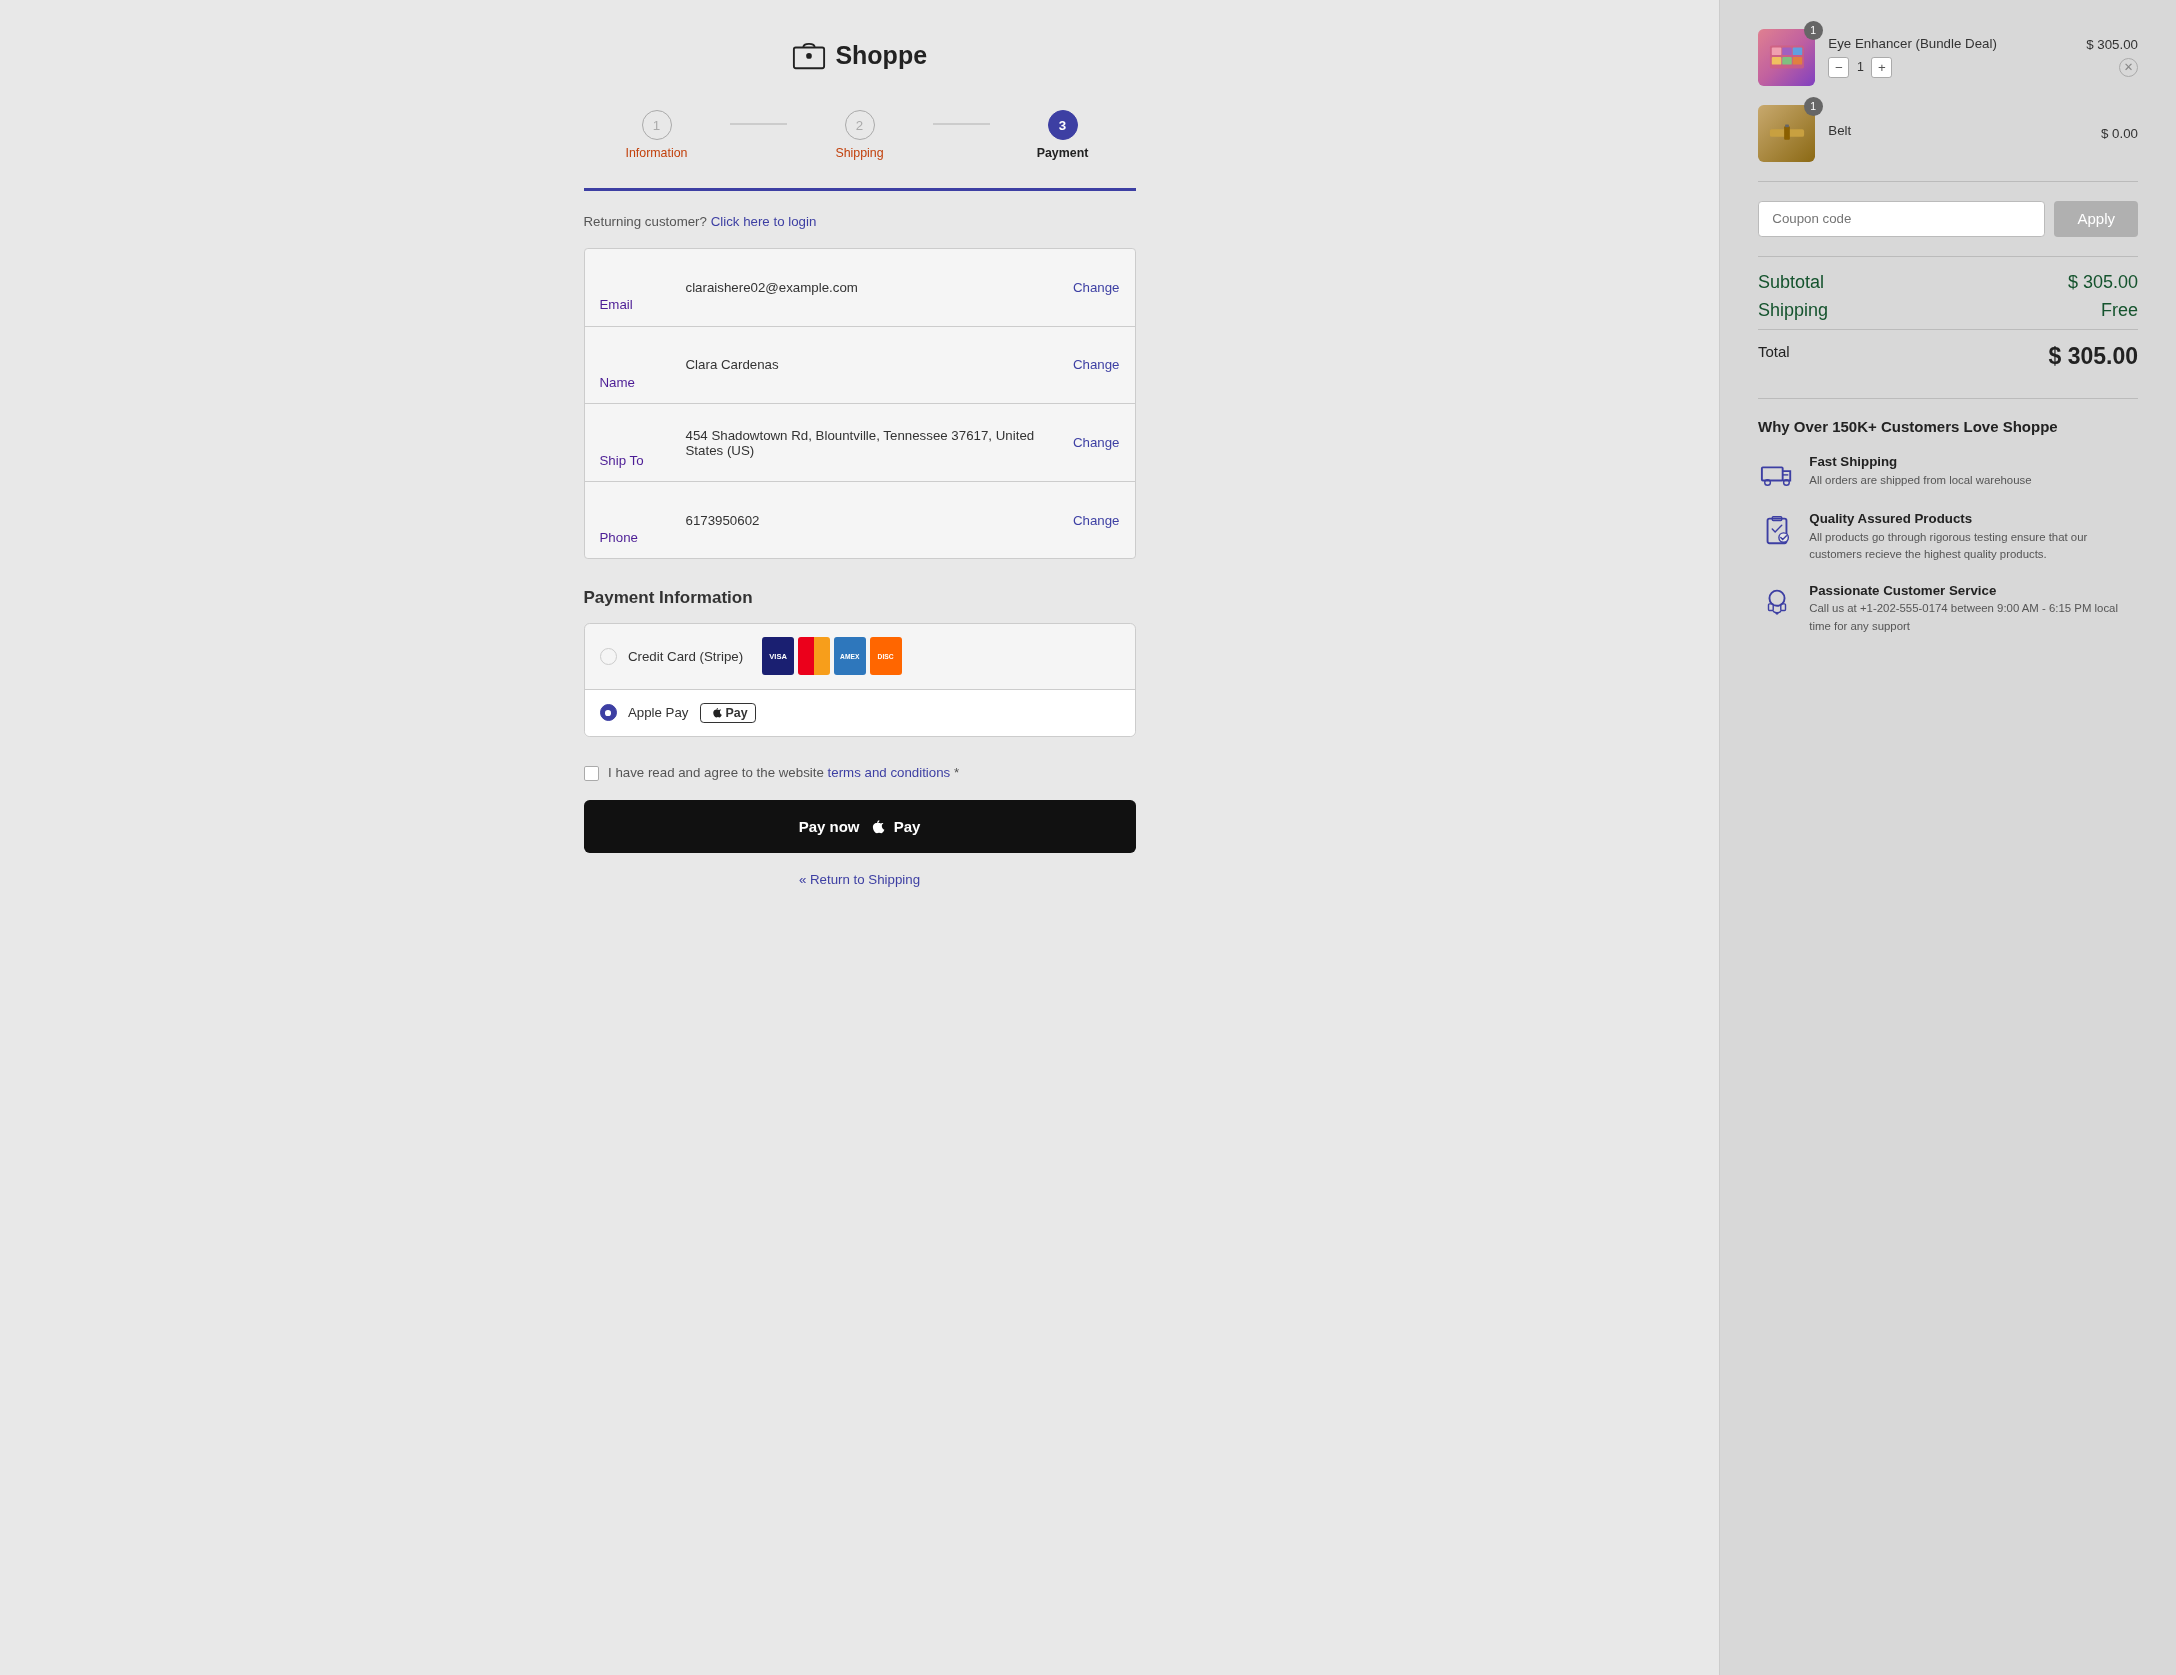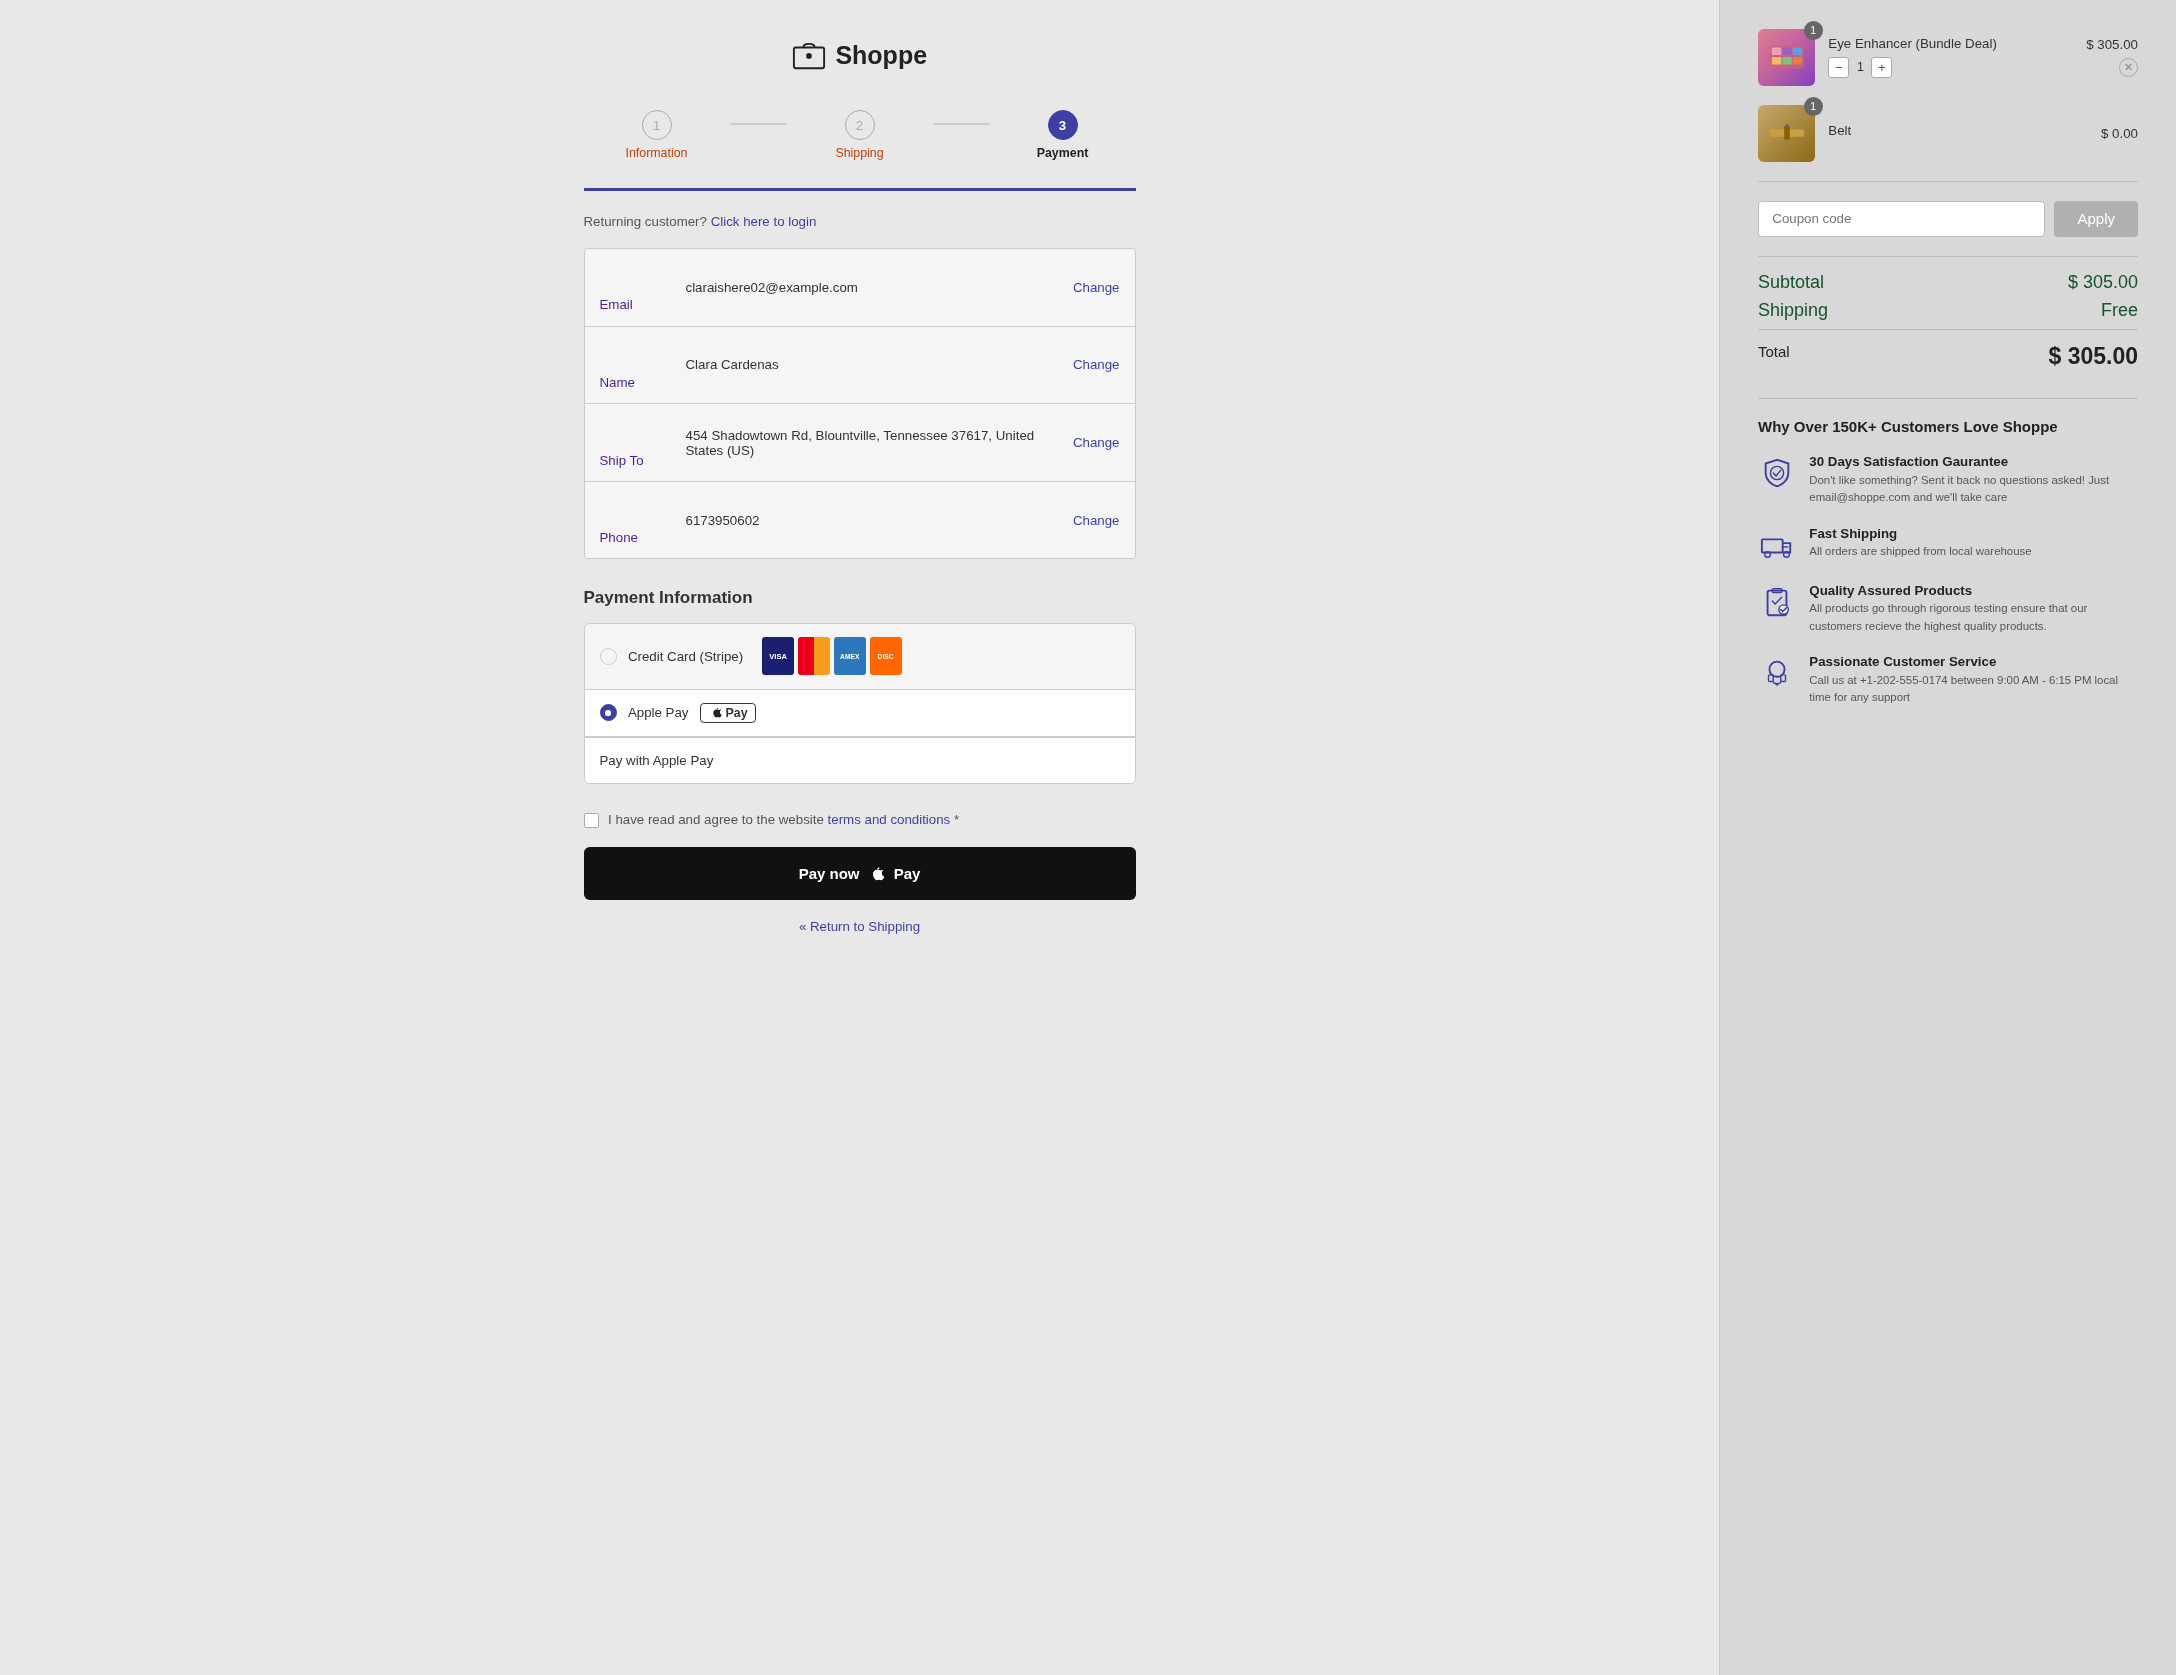--- a/index.html
+++ b/index.html
@@ -578,23 +578,20 @@
           <span class="payment-option-label">Apple Pay</span>
           <div class="apple-pay-badge">
             <svg width="13.3" height="13.3" viewBox="0 0 14 14" fill="none">
               <path d="M9.5 2C9.5 3.2 8.7 4.1 7.8 4.1C7.7 3.0 8.5 2 9.5 2Z" fill="#222"></path>
               <path d="M10.5 4.3C9.7 3.8 8.7 4.0 8.2 4.0C7.7 4.0 6.8 3.8 6.0 4.3C5.0 4.9 4.5 6.0 4.5 7.1C4.5 9.5 6.3 12 7.7 12C8.2 12 8.8 11.7 9.4 11.7C10.0 11.7 10.5 12 11.1 12C12.5 12 13.5 9.3 13.5 9.3C12.3 8.8 11.5 7.6 11.5 6.3C11.5 5.2 12.1 4.5 12.7 4.0C12.0 3.5 11.1 3.8 10.5 4.3Z" fill="#222"></path>
             </svg>
             Pay
           </div>
         </div>
 
-        <div class="applepay-section">
-          <span class="applepay-text">Pay with Apple Pay</span>
-        </div>
       </div>
 
       <div class="terms-row">
         <div class="checkbox"></div>
         <span>
           <span>I have read and agree to the website</span>
           <a href="#">terms and conditions</a>
           <span> *</span>
         </span>
       </div>
@@ -683,33 +680,20 @@
       </div>
       <div class="total-row grand">
         <span>Total</span>
         <span class="grand-price">$ 305.00</span>
       </div>
     </div>
 
     <div class="trust-section">
       <div class="trust-title">Why Over 150K+ Customers Love Shoppe</div>
 
-      <div class="trust-item">
-        <div class="trust-icon">
-          <svg width="34" height="34" viewBox="0 0 36 36" fill="none">
-            <path d="M18 4L6 8V18C6 24.6 11.4 30.7 18 32C24.6 30.7 30 24.6 30 18V8L18 4Z" stroke="#3d3fa3" stroke-width="2" fill="none"></path>
-            <circle cx="18" cy="18" r="7" stroke="#3d3fa3" stroke-width="1.5" fill="none"></circle>
-            <path d="M14 18L17 21L22 15" stroke="#3d3fa3" stroke-width="1.5" stroke-linecap="round"></path>
-          </svg>
-        </div>
-        <div class="trust-text">
-          <strong>30 Days Satisfaction Gaurantee</strong>
-          <p>Don't like something? Sent it back no questions asked! Just email@shoppe.com and we'll take care</p>
-        </div>
-      </div>
 
       <div class="trust-item">
         <div class="trust-icon">
           <svg width="34" height="34" viewBox="0 0 36 36" fill="none">
             <rect x="2" y="12" width="22" height="14" rx="1" stroke="#3d3fa3" stroke-width="2" fill="none"></rect>
             <path d="M24 16L32 16L32 26L24 26" stroke="#3d3fa3" stroke-width="2" fill="none"></path>
             <path d="M24 20L30 20" stroke="#3d3fa3" stroke-width="1.5"></path>
             <circle cx="8" cy="28" r="3" stroke="#3d3fa3" stroke-width="1.5" fill="none"></circle>
             <circle cx="28" cy="28" r="3" stroke="#3d3fa3" stroke-width="1.5" fill="none"></circle>
           </svg>

